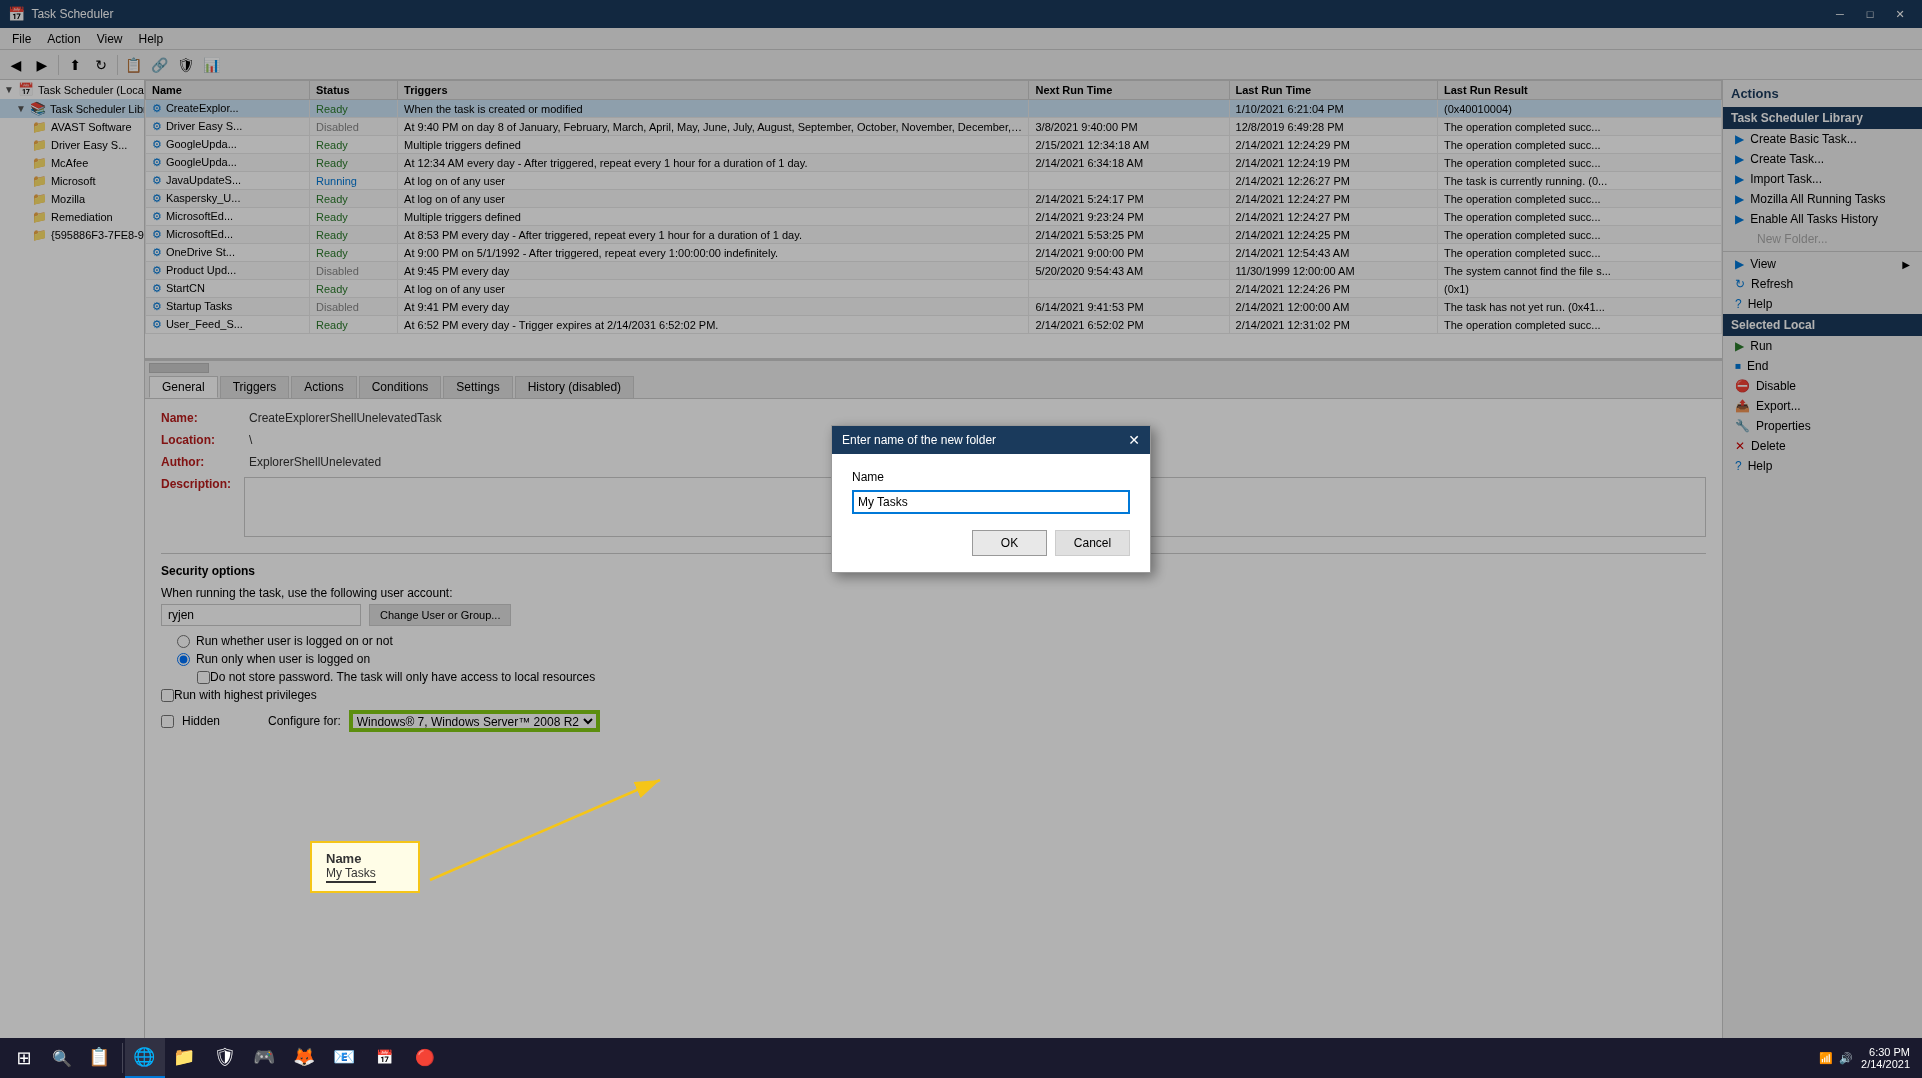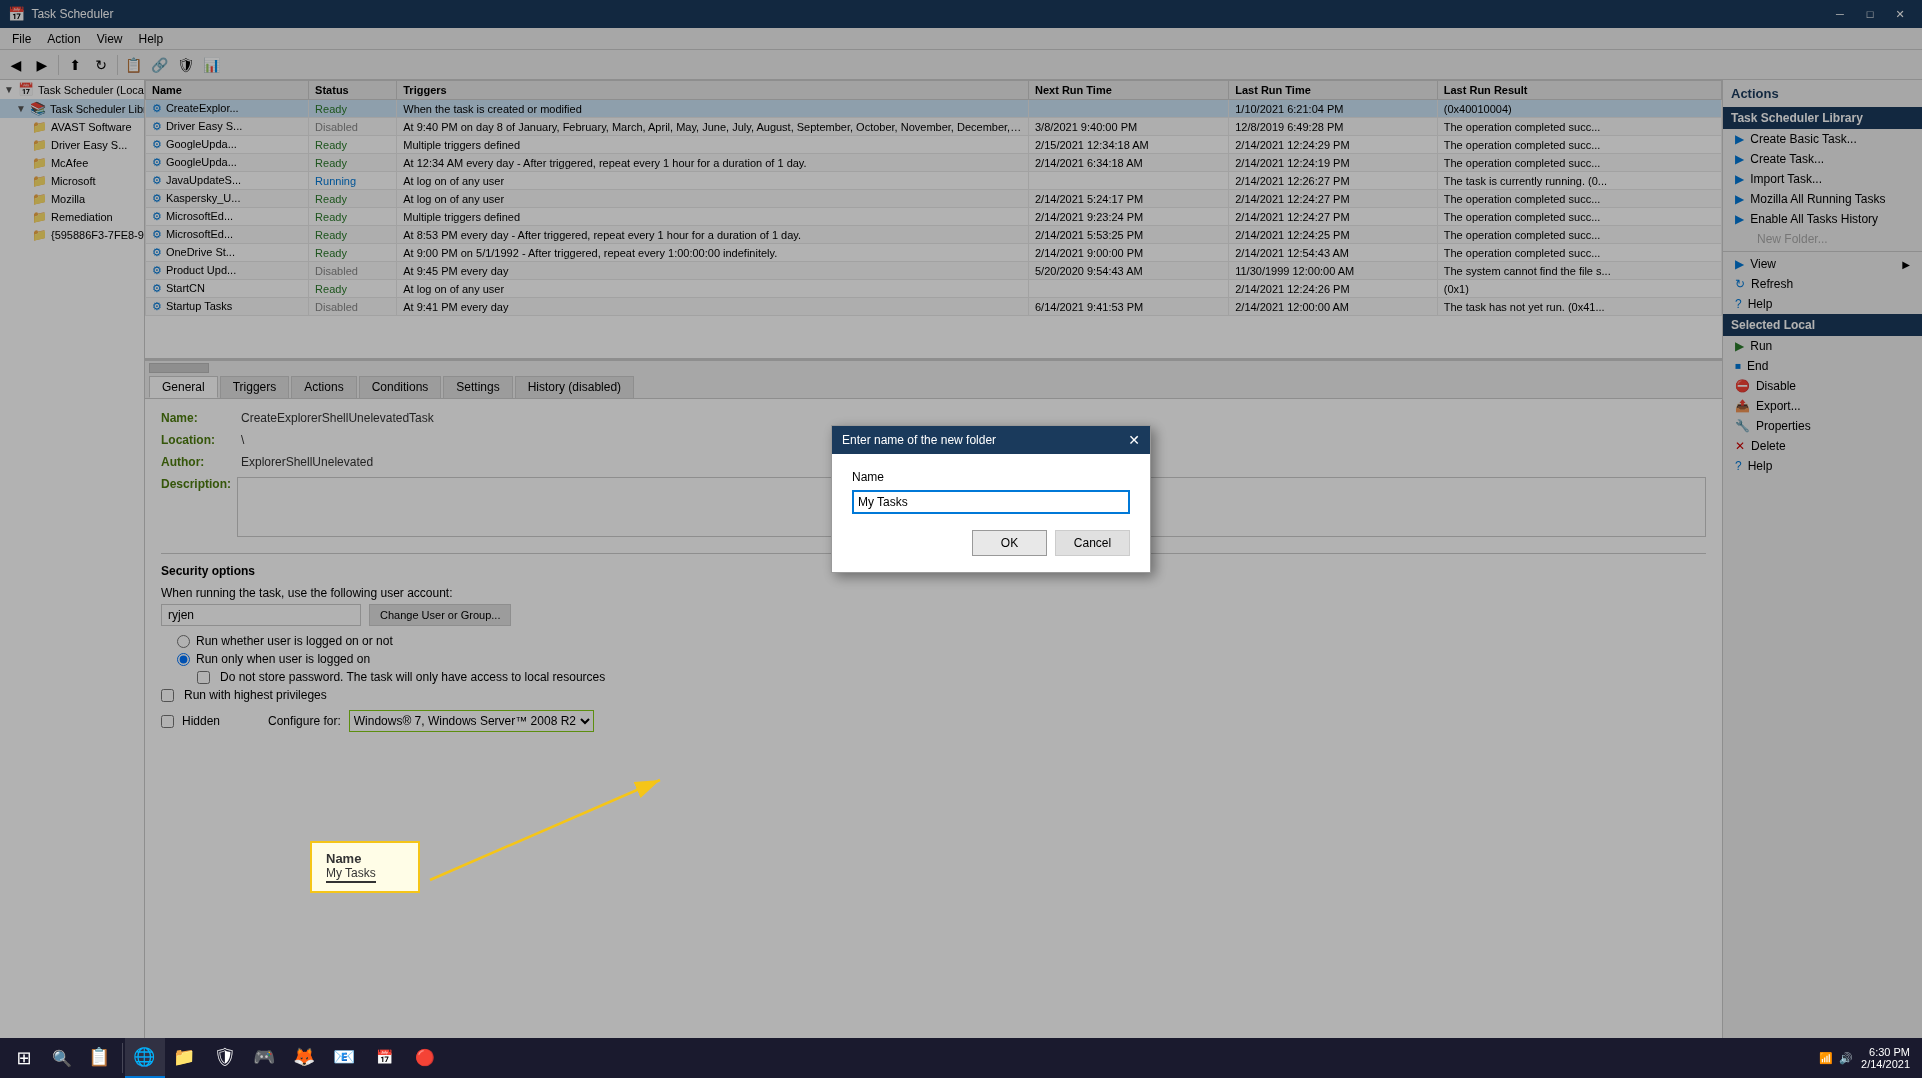--- a/index.html
+++ b/index.html
@@ -41,32 +41,32 @@
     .task-table tr:nth-child(even) { background: #f9f9f9; }
     .task-table tr.selected { background: #cce4f7; }
 
     
     .detail-panel { flex: 1; background: white; overflow: auto; }
     .detail-tabs { display: flex; background: #f0f0f0; border-bottom: 1px solid #ccc; padding: 2px 0 0 4px; }
     .detail-tab { padding: 3px 12px; font-size: 12px; cursor: pointer; border: 1px solid #ccc; border-bottom: none; background: #e0e0e0; margin-right: 2px; }
     .detail-tab.active { background: white; border-bottom: 1px solid white; }
     .detail-content { padding: 12px 16px; }
     .detail-row { display: flex; margin-bottom: 8px; }
-    .detail-label { width: 80px; font-weight: 600; color: #4d7c0f; font-size: 12px; }
+    .detail-label { width: 88px; font-weight: 600; color: #b91c1c; font-size: 12px; }
     .detail-value { flex: 1; font-size: 12px; color: #333; }
     .detail-desc { border: 1px solid #ccc; width: 100%; height: 60px; resize: none; font-size: 12px; padding: 4px; }
 
     .security-section { margin-top: 16px; }
     .security-title { font-weight: 600; font-size: 12px; margin-bottom: 8px; }
     .security-text { font-size: 12px; margin-bottom: 4px; }
     .radio-group { margin: 6px 0 4px 16px; }
     .radio-item { display: flex; align-items: center; gap: 6px; margin-bottom: 4px; font-size: 12px; }
-    .checkbox-item { display: flex; align-items: center; gap: 10px; margin: 4px 0; font-size: 12px; }
+    .checkbox-item { display: flex; align-items: center; gap: 0; margin: 4px 0; font-size: 12px; }
     .configure-row { display: flex; align-items: center; gap: 8px; margin-top: 8px; font-size: 12px; }
-    .configure-select { height: 22px; font-size: 12px; border: 1px solid #84cc16; background: white; }
+    .configure-select { height: 22px; font-size: 12px; border: 4px solid #84cc16; background: white; }
 
     
     .actions-panel { width: 200px; background: #f0f0f0; border-left: 1px solid #ccc; overflow: auto; font-size: 12px; }
     .actions-section-title { background: #1a3a5c; color: white; padding: 4px 8px; font-weight: 600; font-size: 12px; }
     .actions-item { padding: 3px 12px; cursor: pointer; display: flex; align-items: center; gap: 6px; }
     .actions-item.disabled { color: #aaa; cursor: default; }
     .action-icon { color: #0078d7; font-size: 12px; }
     .action-icon-red { color: #c00; font-size: 12px; }
     .action-icon-green { color: #2a7a2a; font-size: 12px; }
     .actions-sep { height: 1px; background: #ccc; margin: 2px 0; }
@@ -281,20 +281,28 @@
     <td>2/14/2021 12:24:26 PM</td>
     <td style="max-width:250px; overflow:hidden; text-overflow:ellipsis;">(0x1)</td>
   </tr>
             <tr>
     <td><span style="color:#0078d7; margin-right:4px;">⚙</span>Startup Tasks</td>
     <td style="color:#888;">Disabled</td>
     <td style="max-width:400px; overflow:hidden; text-overflow:ellipsis;">At 9:41 PM every day</td>
     <td>6/14/2021 9:41:53 PM</td>
     <td>2/14/2021 12:00:00 AM</td>
     <td style="max-width:250px; overflow:hidden; text-overflow:ellipsis;">The task has not yet run. (0x41...</td>
+  </tr>
+            <tr>
+    <td><span style="color:#0078d7; margin-right:4px;">⚙</span>User_Feed_S...</td>
+    <td style="color:#2a7a2a;">Ready</td>
+    <td style="max-width:400px; overflow:hidden; text-overflow:ellipsis;">At 6:52 PM every day - Trigger expires at 2/14/2031 6:52:02 PM.</td>
+    <td>2/14/2021 6:52:02 PM</td>
+    <td>2/14/2021 12:31:02 PM</td>
+    <td style="max-width:250px; overflow:hidden; text-overflow:ellipsis;">The operation completed succ...</td>
   </tr>
           </tbody>
       </table>
     </div>
 
     <div class="hscroll">
       <div class="hscroll-thumb"></div>
     </div>
 
     <div class="detail-panel">

